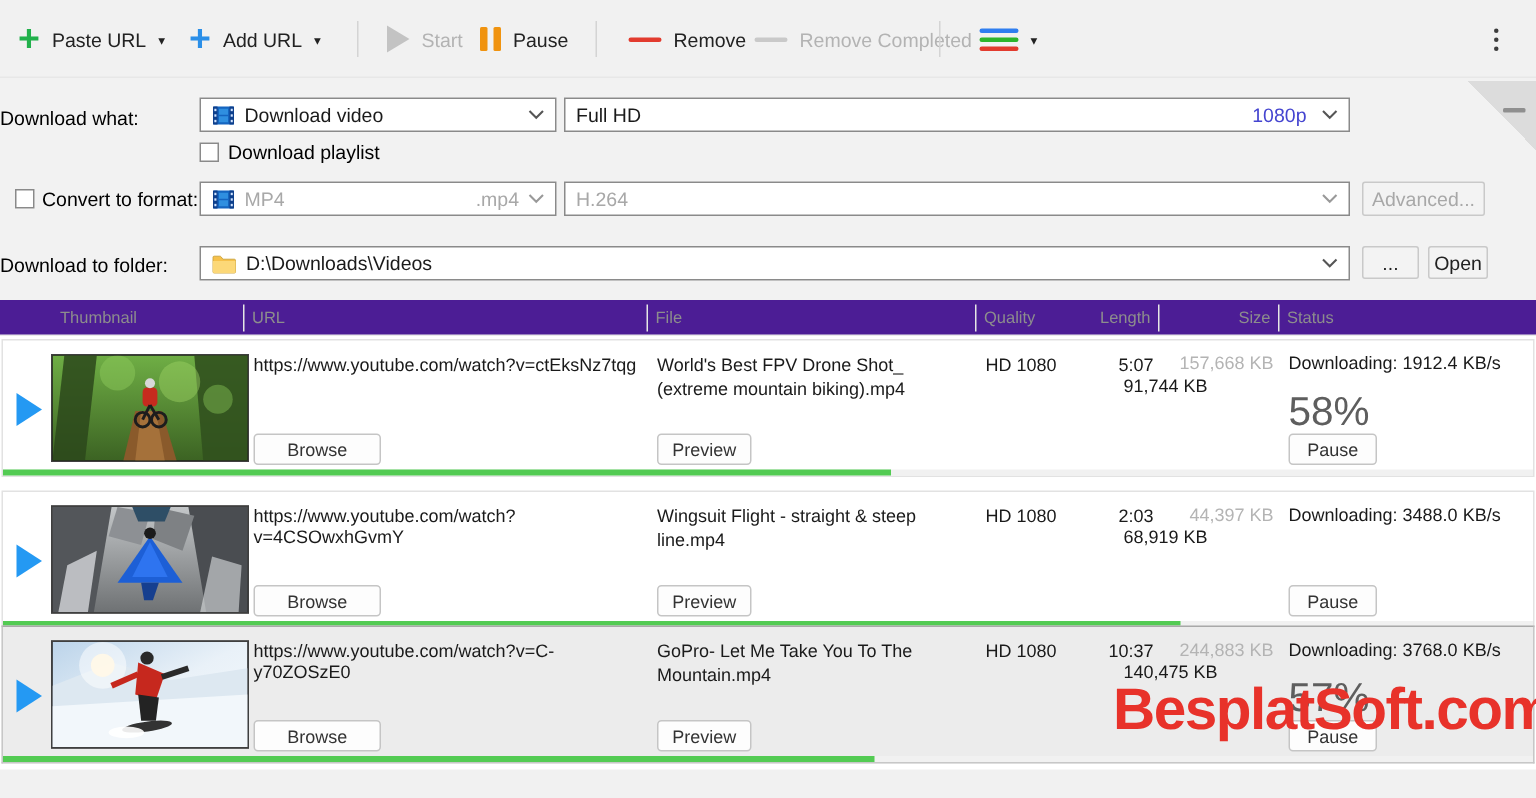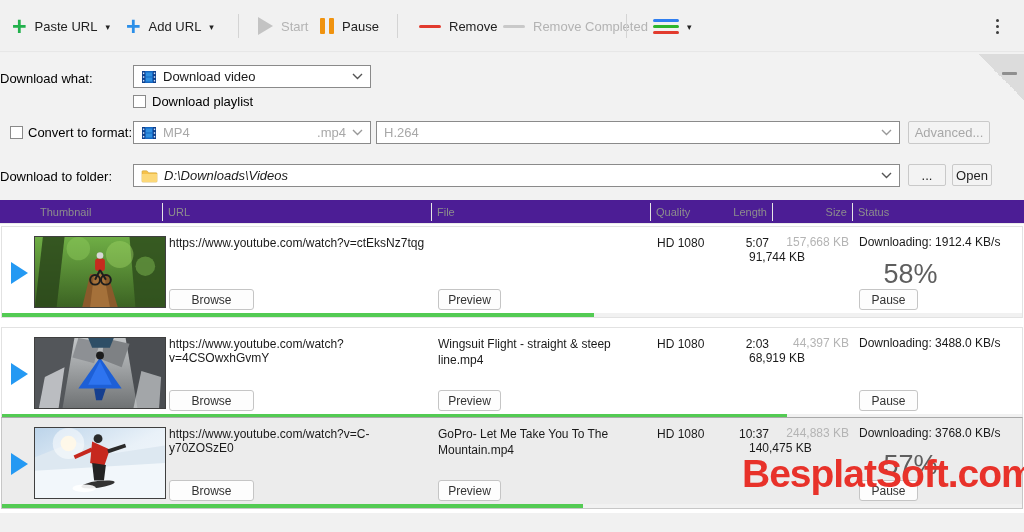--- a/index.html
+++ b/index.html
@@ -61,21 +61,21 @@
   .playtri { position:absolute; left:9px; top:35px; width:0; height:0; border-left:17px solid var(--play-blue,#2499f3); border-top:11px solid transparent; border-bottom:11px solid transparent; cursor:pointer; }
   .thumb { position:absolute; left:32px; top:9px; width:132px; height:72px; border:1px solid #3f3f3f; background:#000; cursor:pointer; }
   .thumb svg { display:block; width:100%; height:100%; }
   .cell-url { position:absolute; left:167px; top:9px; width:258px; font-size:12px; color:#1a1a1a; }
   .cell-file { position:absolute; left:436px; top:9px; width:208px; font-size:12px; color:#1a1a1a; line-height:1.3; }
   .cell-quality { position:absolute; left:655px; top:9px; font-size:12px; }
   .cell-length { position:absolute; left:700px; top:9px; width:67px; text-align:right; font-size:12px; }
   .cell-size1 { position:absolute; left:747px; top:8px; width:100px; text-align:right; font-size:12px; color:#b4b4b4; }
   .cell-size2 { position:absolute; left:747px; top:23px; width:100px; text-align:left; font-size:12px; color:#1a1a1a; }
   .cell-status { position:absolute; left:857px; top:8px; width:165px; font-size:12px; color:#1a1a1a; }
-  .cell-pct { position:absolute; left:857px; top:32px; width:103px; text-align:center; font-size:27px; color:#5e5e5e; }
+  .cell-pct { position:absolute; left:857px; top:32px; width:103px; text-align:left; font-size:27px; color:#5e5e5e; }
   .rbtn { position:absolute; height:21px; background:#fdfdfd; border:1px solid #c5c5c5; border-radius:3px; font-size:12px; color:#333; display:flex; align-items:center; justify-content:center; cursor:pointer; }
   .rbtn.browse { left:167px; top:62px; width:85px; }
   .rbtn.preview { left:436px; top:62px; width:63px; }
   .rbtn.pause { left:857px; top:62px; width:59px; }
   .ptrack { position:absolute; left:0; bottom:0; width:100%; height:4px; background:#f1f1f1; }
   .pfill { height:100%; background:var(--progress-green,#53cb53); }
 
   .watermark { position:absolute; left:742px; top:452px; font-size:39px; font-weight:800; letter-spacing:-1px; color:var(--watermark-red,#e8322a); z-index:20; white-space:nowrap; }
 </style>
 </head>
@@ -149,20 +149,27 @@
           <rect x="12.8" y="10.9" width="1.4" height="1.6" fill="#cfe3ff"></rect>
         <rect x="5" y="3.5" width="6" height="4" fill="#2f8fe0"></rect>
           <rect x="5" y="8.5" width="6" height="4" fill="#2f8fe0"></rect>
       </svg>
       <span class="grow">Download video</span>
       <svg class="chev" width="11" height="7" viewBox="0 0 11 7">
           <polyline points="1,1 5.5,5.5 10,1" fill="none" stroke="#555" stroke-width="1.4"></polyline>
         </svg>
     </div>
 
+    <div class="combo" style="left:376px; top:12px; width:524px;">
+      <span class="grow">Full HD</span>
+      <span class="quality-badge">1080p</span>
+      <svg class="chev" width="11" height="7" viewBox="0 0 11 7">
+          <polyline points="1,1 5.5,5.5 10,1" fill="none" stroke="#555" stroke-width="1.4"></polyline>
+        </svg>
+    </div>
 
     <span class="checkbox" style="left:133px; top:42px;"></span>
     <div class="flabel" style="left:152px; top:41px;">Download playlist</div>
 
     <span class="checkbox" style="left:10px; top:73px;"></span>
     <div class="flabel" style="left:28px; top:72px;">Convert to format:</div>
 
     <div class="combo" style="left:133px; top:68px; width:238px;">
       <svg width="16" height="16" viewBox="0 0 16 16">
         <rect x="1" y="2" width="14" height="12" rx="1" fill="#1565c0"></rect>
@@ -188,21 +195,21 @@
       <span class="grow graytxt">H.264</span>
       <svg class="chev" width="11" height="7" viewBox="0 0 11 7">
           <polyline points="1,1 5.5,5.5 10,1" fill="none" stroke="#999" stroke-width="1.4"></polyline>
         </svg>
     </div>
 
     <div class="fbtn disabled" style="left:908px; top:68px; width:82px; height:23px;">Advanced...</div>
 
     <div class="flabel right" style="top:116px;">Download to folder:</div>
 
-    <div class="combo" style="left:133px; top:111px; width:767px;font-style:italic;">
+    <div class="combo" style="left:133px; top:111px; width:767px;">
       <svg width="17" height="14" viewBox="0 0 17 14">
         <path d="M1 3.2 L1 12.2 Q1 13 1.8 13 L15.2 13 Q16 13 16 12.2 L16 4.6 Q16 3.8 15.2 3.8 L7.6 3.8 L6.4 2.2 Q6.1 1.8 5.5 1.8 L1.8 1.8 Q1 1.8 1 2.6 Z" fill="#f6c14b" stroke="#caa23a" stroke-width="0.6"></path>
         <path d="M1 5 L16 5 L16 12.2 Q16 13 15.2 13 L1.8 13 Q1 13 1 12.2 Z" fill="#fcd878"></path>
       </svg>
       <span class="grow">D:\Downloads\Videos</span>
       <svg class="chev" width="11" height="7" viewBox="0 0 11 7">
           <polyline points="1,1 5.5,5.5 10,1" fill="none" stroke="#555" stroke-width="1.4"></polyline>
         </svg>
     </div>
 
@@ -250,20 +257,21 @@
           <rect x="61" y="22" width="10" height="13" rx="3" fill="#c62b1e"></rect>
           <circle cx="66" cy="19" r="3.4" fill="#d8d8d8"></circle>
           <circle cx="61" cy="44" r="5" fill="none" stroke="#1d1d1d" stroke-width="2"></circle>
           <circle cx="72" cy="44" r="5" fill="none" stroke="#1d1d1d" stroke-width="2"></circle>
           <line x1="61" y1="44" x2="66" y2="34" stroke="#1d1d1d" stroke-width="2"></line>
           <line x1="72" y1="44" x2="66" y2="34" stroke="#1d1d1d" stroke-width="2"></line>
         </svg>
       </span>
       <div class="cell-url">https://www.youtube.com/watch?v=ctEksNz7tqg</div>
       <div class="rbtn browse">Browse</div>
+      <div class="cell-file">World's Best FPV Drone Shot_ (extreme mountain biking).mp4</div>
       <div class="rbtn preview">Preview</div>
       <div class="cell-quality">HD 1080</div>
       <div class="cell-length">5:07</div>
       <div class="cell-size1">157,668 KB</div>
       <div class="cell-size2">91,744 KB</div>
       <div class="cell-status">Downloading: 1912.4 KB/s</div>
       <div class="cell-pct">58%</div>
       <div class="rbtn pause">Pause</div>
       <div class="ptrack">
           <div class="pfill" style="width: 58%;"></div>

